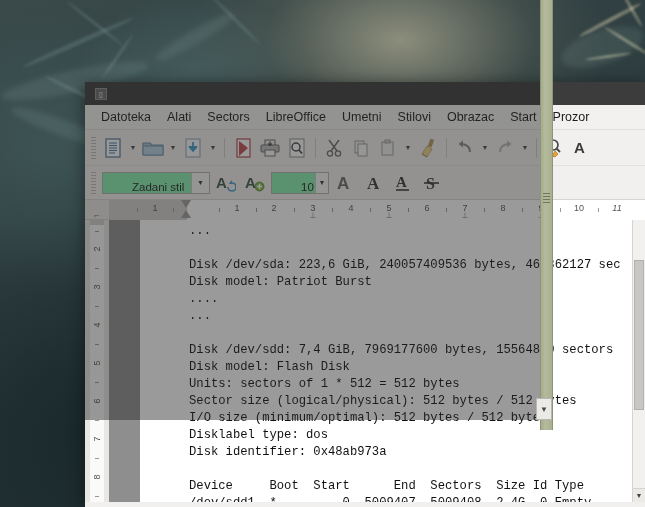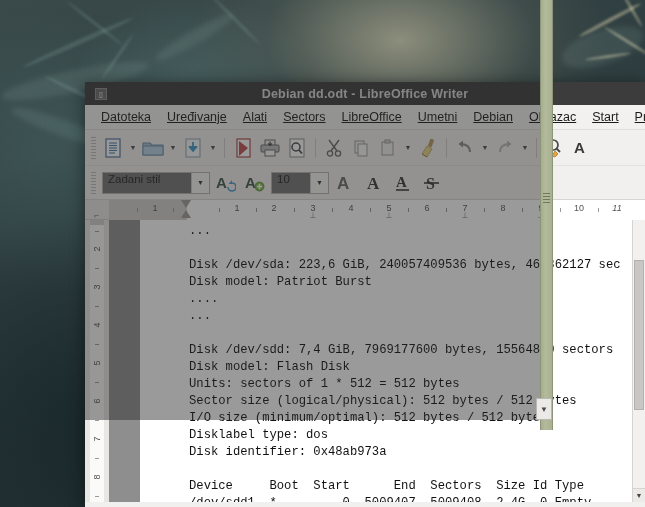--- a/index.html
+++ b/index.html
@@ -44,41 +44,41 @@
     font-size:12.5px; font-weight:bold; letter-spacing:0.2px; color:#d8d8d8;
     white-space:nowrap; overflow:hidden;
   }
 
   
   #menubar{
     height:25px; background:#f2f1ef; display:flex; align-items:center;
     padding-left:8px; font-size:12.5px; color:#1b1b1b; gap:0px;
     border-bottom:1px solid #e0dedb;
   }
-  .menu-item{ padding:3px 8px; white-space:nowrap;text-decoration:underline; }
+  .menu-item{ padding:3px 8px; white-space:nowrap; }
 
   
   #toolbar1{
     height:36px; background:#f1f0ee; display:flex; align-items:center;
     padding-left:6px; gap:1px; border-bottom:1px solid #e4e2df;
   }
   #toolbar2{
     height:34px; background:#f1f0ee; display:flex; align-items:center;
     padding-left:6px; gap:3px; border-bottom:1px solid #d7d5d2;
   }
   .tb-btn{ width:26px;height:26px; display:flex;align-items:center;justify-content:center; }
   .tb-arrow{ width:12px;height:26px; display:flex;align-items:center;justify-content:center;
              font-size:7px;color:#4a4a4a; }
   .tb-sep{ width:1px;height:20px;background:#cfcdca;margin:0 4px; }
   .grip{ width:5px; height:22px; margin-right:3px;
          background:repeating-linear-gradient(to bottom,#bdbbb8 0 1px,transparent 1px 3px); }
 
   .combo{
-    height:22px; border:1px solid #b4b2af; background:#737373;
-    display:flex; align-items:flex-start; font-size:11.5px; color:#262626;
+    height:22px; border:1px solid #b4b2af; background:#86efac;
+    display:flex; align-items:flex-end; font-size:11.5px; color:#262626;padding-left:24px;
   }
   .combo .cval{ padding:0 5px; white-space:nowrap; overflow:hidden; }
   .combo .cbtn{
     width:18px; height:20px; margin-left:auto; border-left:1px solid #cbc9c6;
     display:flex;align-items:center;justify-content:center; font-size:7px; color:#3a3a3a;
     background:#f6f5f3;
   }
   #style-combo{width:108px;}
   #font-combo{width:118px;}
   #size-combo{width:58px;}
@@ -185,31 +185,29 @@
   <div class="goldwisp" style="left:600px; top:40px; width:55px; height:3px; transform:rotate(32deg);"></div>
   <div class="goldwisp" style="left:585px; top:55px; width:46px; height:3px; transform:rotate(-8deg);"></div>
   <div class="goldwisp" style="left:612px; top:8px;  width:40px; height:3px; transform:rotate(60deg);"></div>
   <div class="wisp2" style="left:560px; top:30px;  width:85px;  height:34px; transform:rotate(-18deg);"></div>
 </div>
 
 <div id="writer">
 
   <div id="titlebar">
     <div id="title-icon">▯</div>
-    <div id="title-text">Debian dd.odt - LibreOffice Writer</div>
   </div>
 
   <div id="menubar">
     <div class="menu-item">Datoteka</div>
-    <div class="menu-item">Uređivanje</div>
     <div class="menu-item">Alati</div>
     <div class="menu-item">Sectors</div>
     <div class="menu-item">LibreOffice</div>
     <div class="menu-item">Umetni</div>
-    <div class="menu-item">Debian</div>
+    <div class="menu-item">Stilovi</div>
     <div class="menu-item">Obrazac</div>
     <div class="menu-item">Start</div>
     <div class="menu-item">Prozor</div>
   </div>
 
   <div id="toolbar1">
     <div class="grip"></div>
 
     <div class="tb-btn">
       <svg class="icon-svg" width="18" height="20" viewBox="0 0 18 20">

